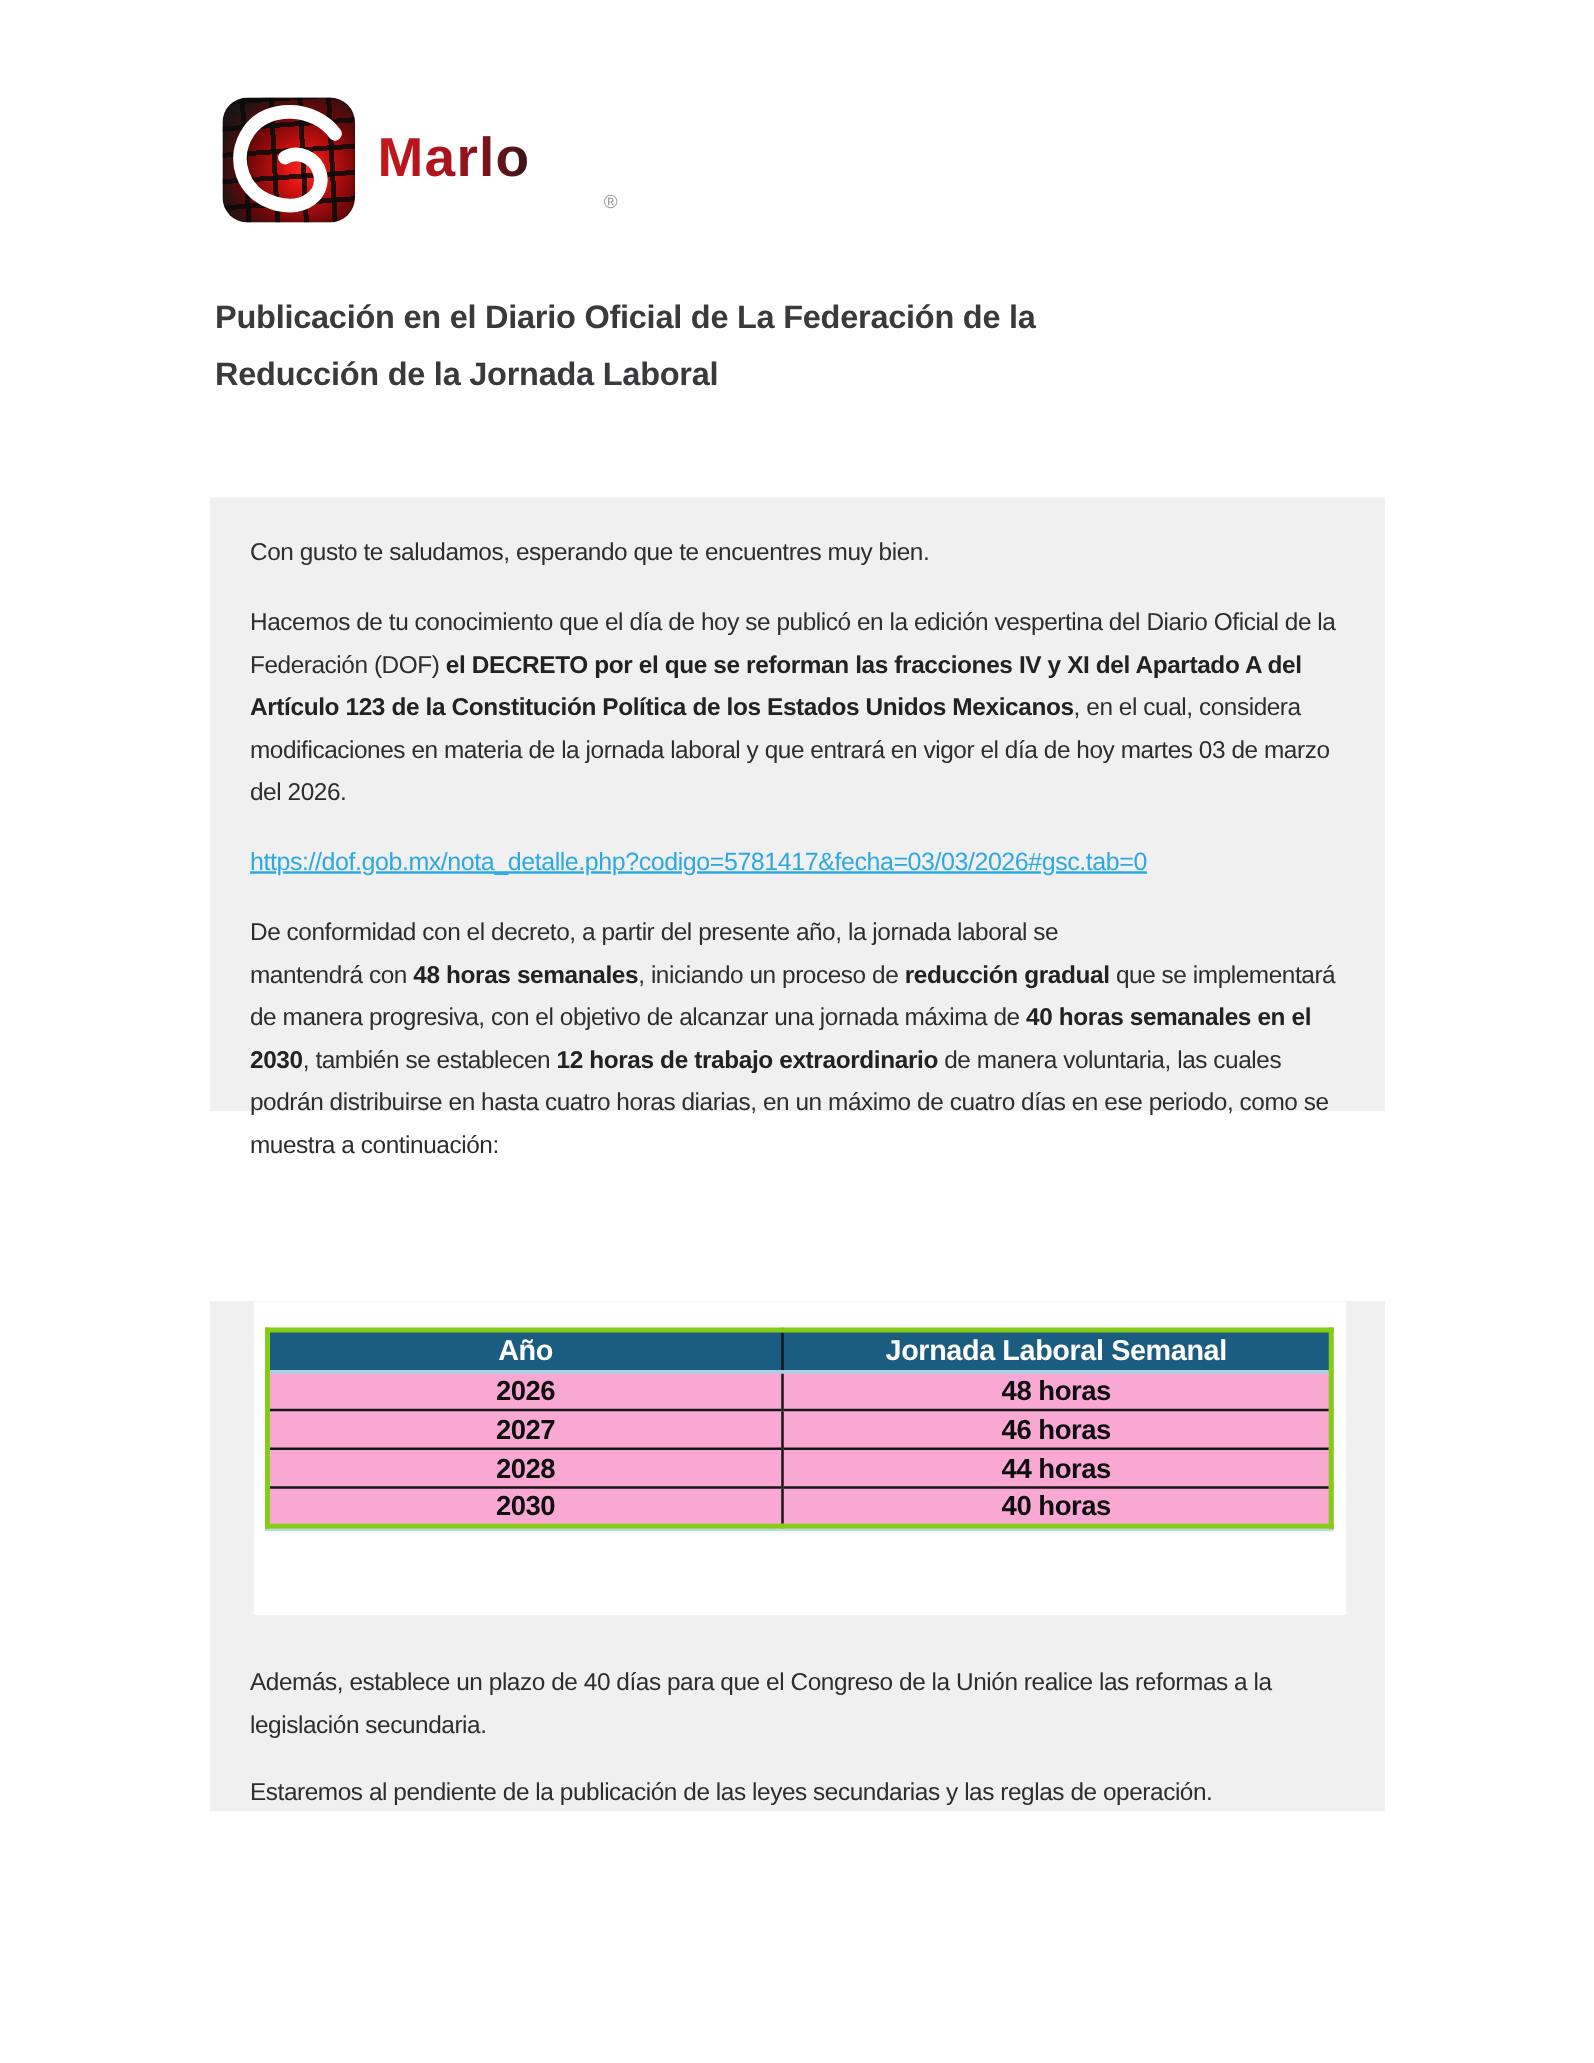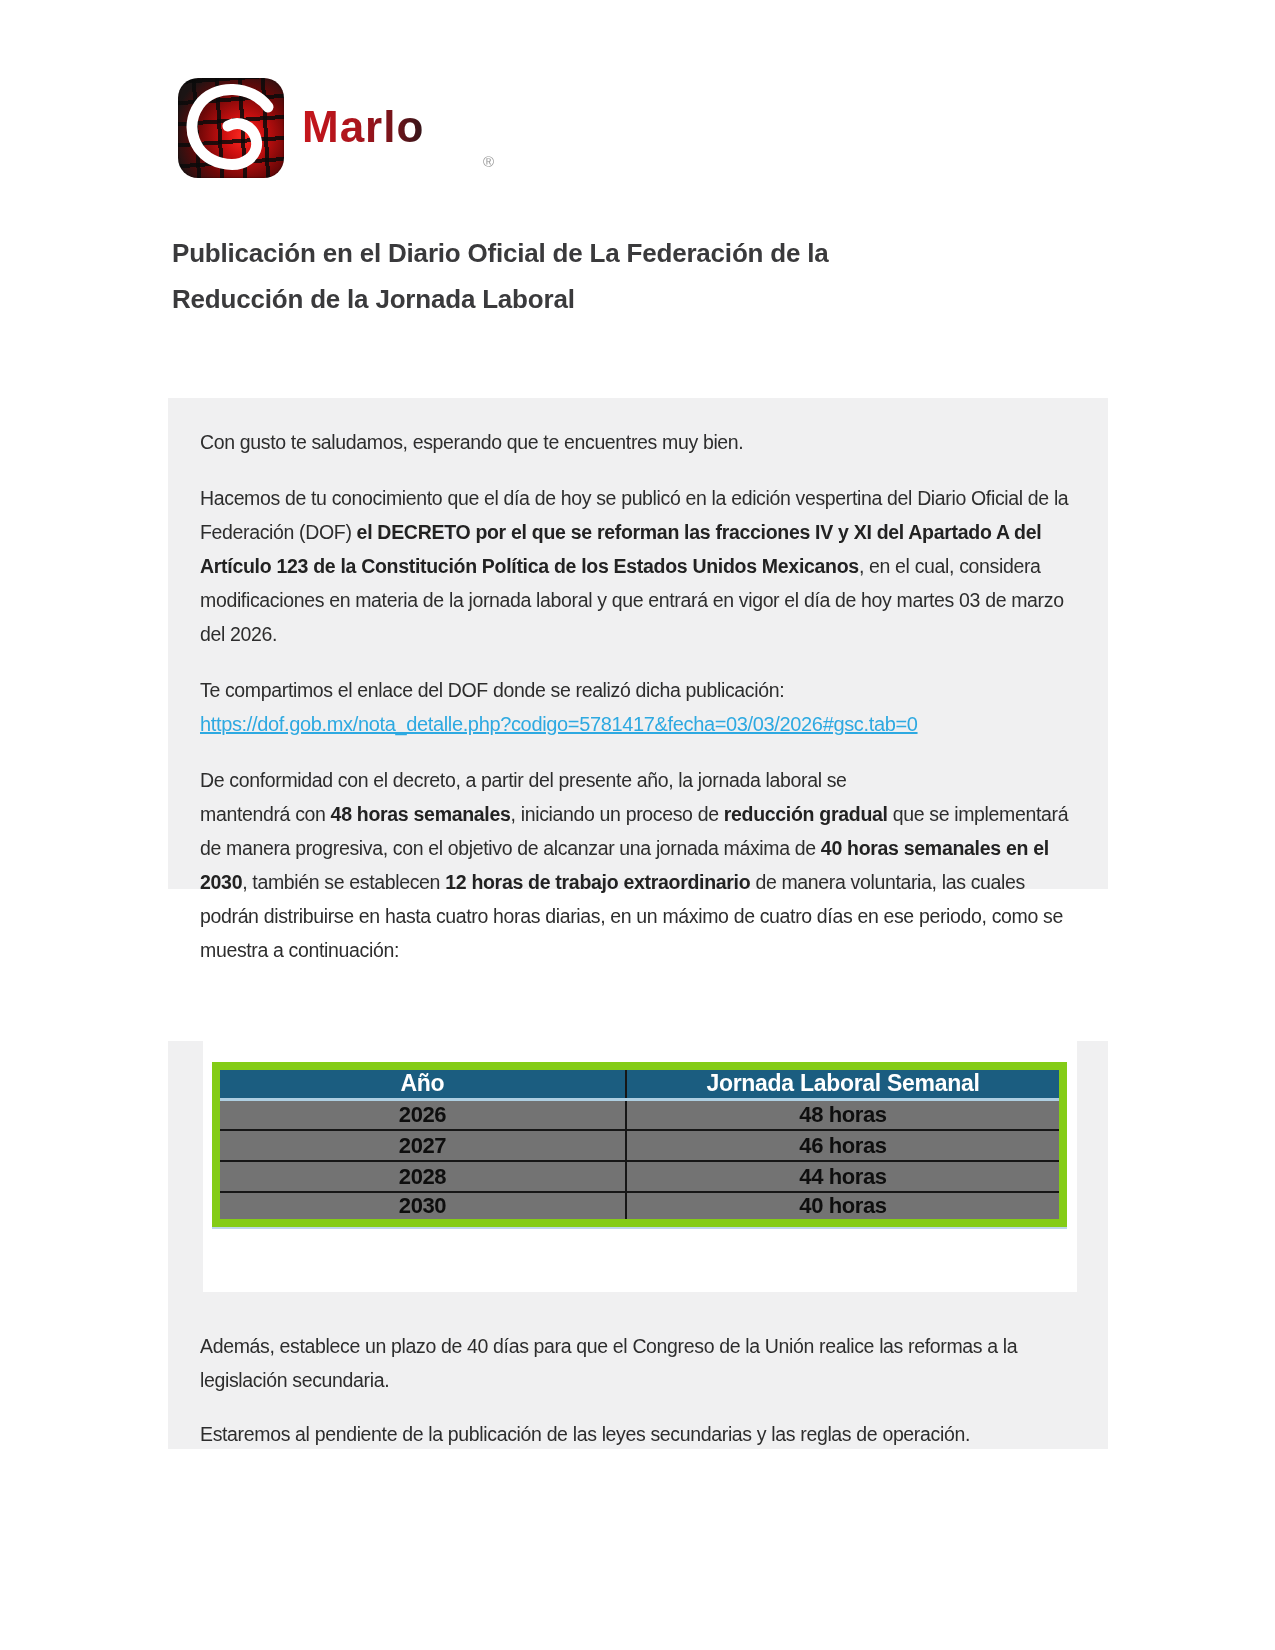--- a/index.html
+++ b/index.html
@@ -57,31 +57,31 @@
     font-size:20px; line-height:34px; letter-spacing:-0.35px;
   }
 
   
   .table-panel {
     margin-left:35px; width:874px; height:251px; background:#ffffff;
     padding-top:21px;
   }
   table.jornada {
     margin-left:9px; width:855px; border-collapse:collapse;
-    border:8px solid #84cc16; table-layout:fixed;
+    border:4px solid #84cc16; table-layout:fixed;
     box-shadow:0 2px 0 #bcd7e6;
   }
   table.jornada col.c1 { width:48.4%; }
   table.jornada th {
     height:33px; background:#1b5d80; color:#ffffff;
     font-size:23px; font-weight:700; letter-spacing:-0.3px;
     text-align:center; border-bottom:3px solid #aecfe2;
   }
   table.jornada td {
-    height:31px; background:#737373; color:#0e0e0e;
+    height:31px; background:#f9a8d4; color:#0e0e0e;
     font-size:22px; font-weight:700; letter-spacing:-0.4px;
     text-align:center; border-top:2px solid #161616;
   }
   table.jornada th + th, table.jornada td + td { border-left:2px solid #161616; }
 
   .deadline-paragraph { margin:37px 32px 0 32px; }
   .closing-paragraph  { margin:20px 32px 0 32px; }
 </style>
 </head>
 <body>
@@ -96,21 +96,21 @@
   <div class="registered-mark">®</div>
 </div>
 
 <h1 class="page-title"><span>Publicación en el Diario Oficial de La Federación de la</span><br><span>Reducción de la Jornada Laboral</span></h1>
 
 <div class="box box-1 body-text">
   <p>Con gusto te saludamos, esperando que te encuentres muy bien.</p>
 
   <p><span>Hacemos de tu conocimiento que el día de hoy se publicó en la edición vespertina del Diario Oficial de la Federación (DOF) </span><b>el DECRETO por el que se reforman las fracciones IV y XI del Apartado A del Artículo 123 de la Constitución Política de los Estados Unidos Mexicanos</b><span>, en el cual, considera modificaciones en materia de la jornada laboral y que entrará en vigor el día de hoy martes 03 de marzo del 2026.</span></p>
 
-  <p><span>Te compartimos el enlace del DOF donde se realizó dicha publicación:</span><a href="#" class="dof-link">https://dof.gob.mx/nota_detalle.php?codigo=5781417&amp;fecha=03/03/2026#gsc.tab=0</a></p>
+  <p><a href="#" class="dof-link">https://dof.gob.mx/nota_detalle.php?codigo=5781417&amp;fecha=03/03/2026#gsc.tab=0</a></p>
 
   <p><span>De conformidad con el decreto, a partir del presente año, la jornada laboral se</span><br><span>mantendrá con </span><b>48 horas semanales</b><span>, iniciando un proceso de </span><b>reducción gradual</b><span> que se implementará de manera progresiva, con el objetivo de alcanzar una jornada máxima de </span><b>40 horas semanales en el 2030</b><span>, también se establecen </span><b>12 horas de trabajo extraordinario</b><span> de manera voluntaria, las cuales podrán distribuirse en hasta cuatro horas diarias, en un máximo de cuatro días en ese periodo, como se muestra a continuación:</span></p>
 </div>
 
 <div class="box box-2">
   <div class="table-panel">
     <table class="jornada">
       <colgroup>
           <col class="c1">
           <col>

